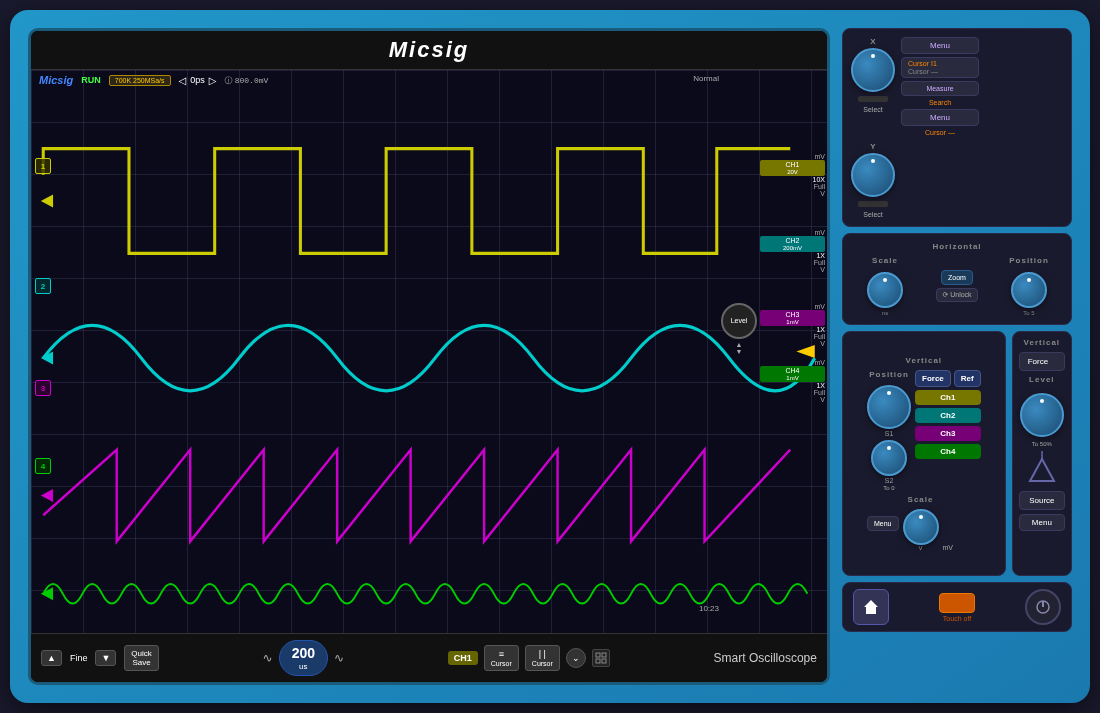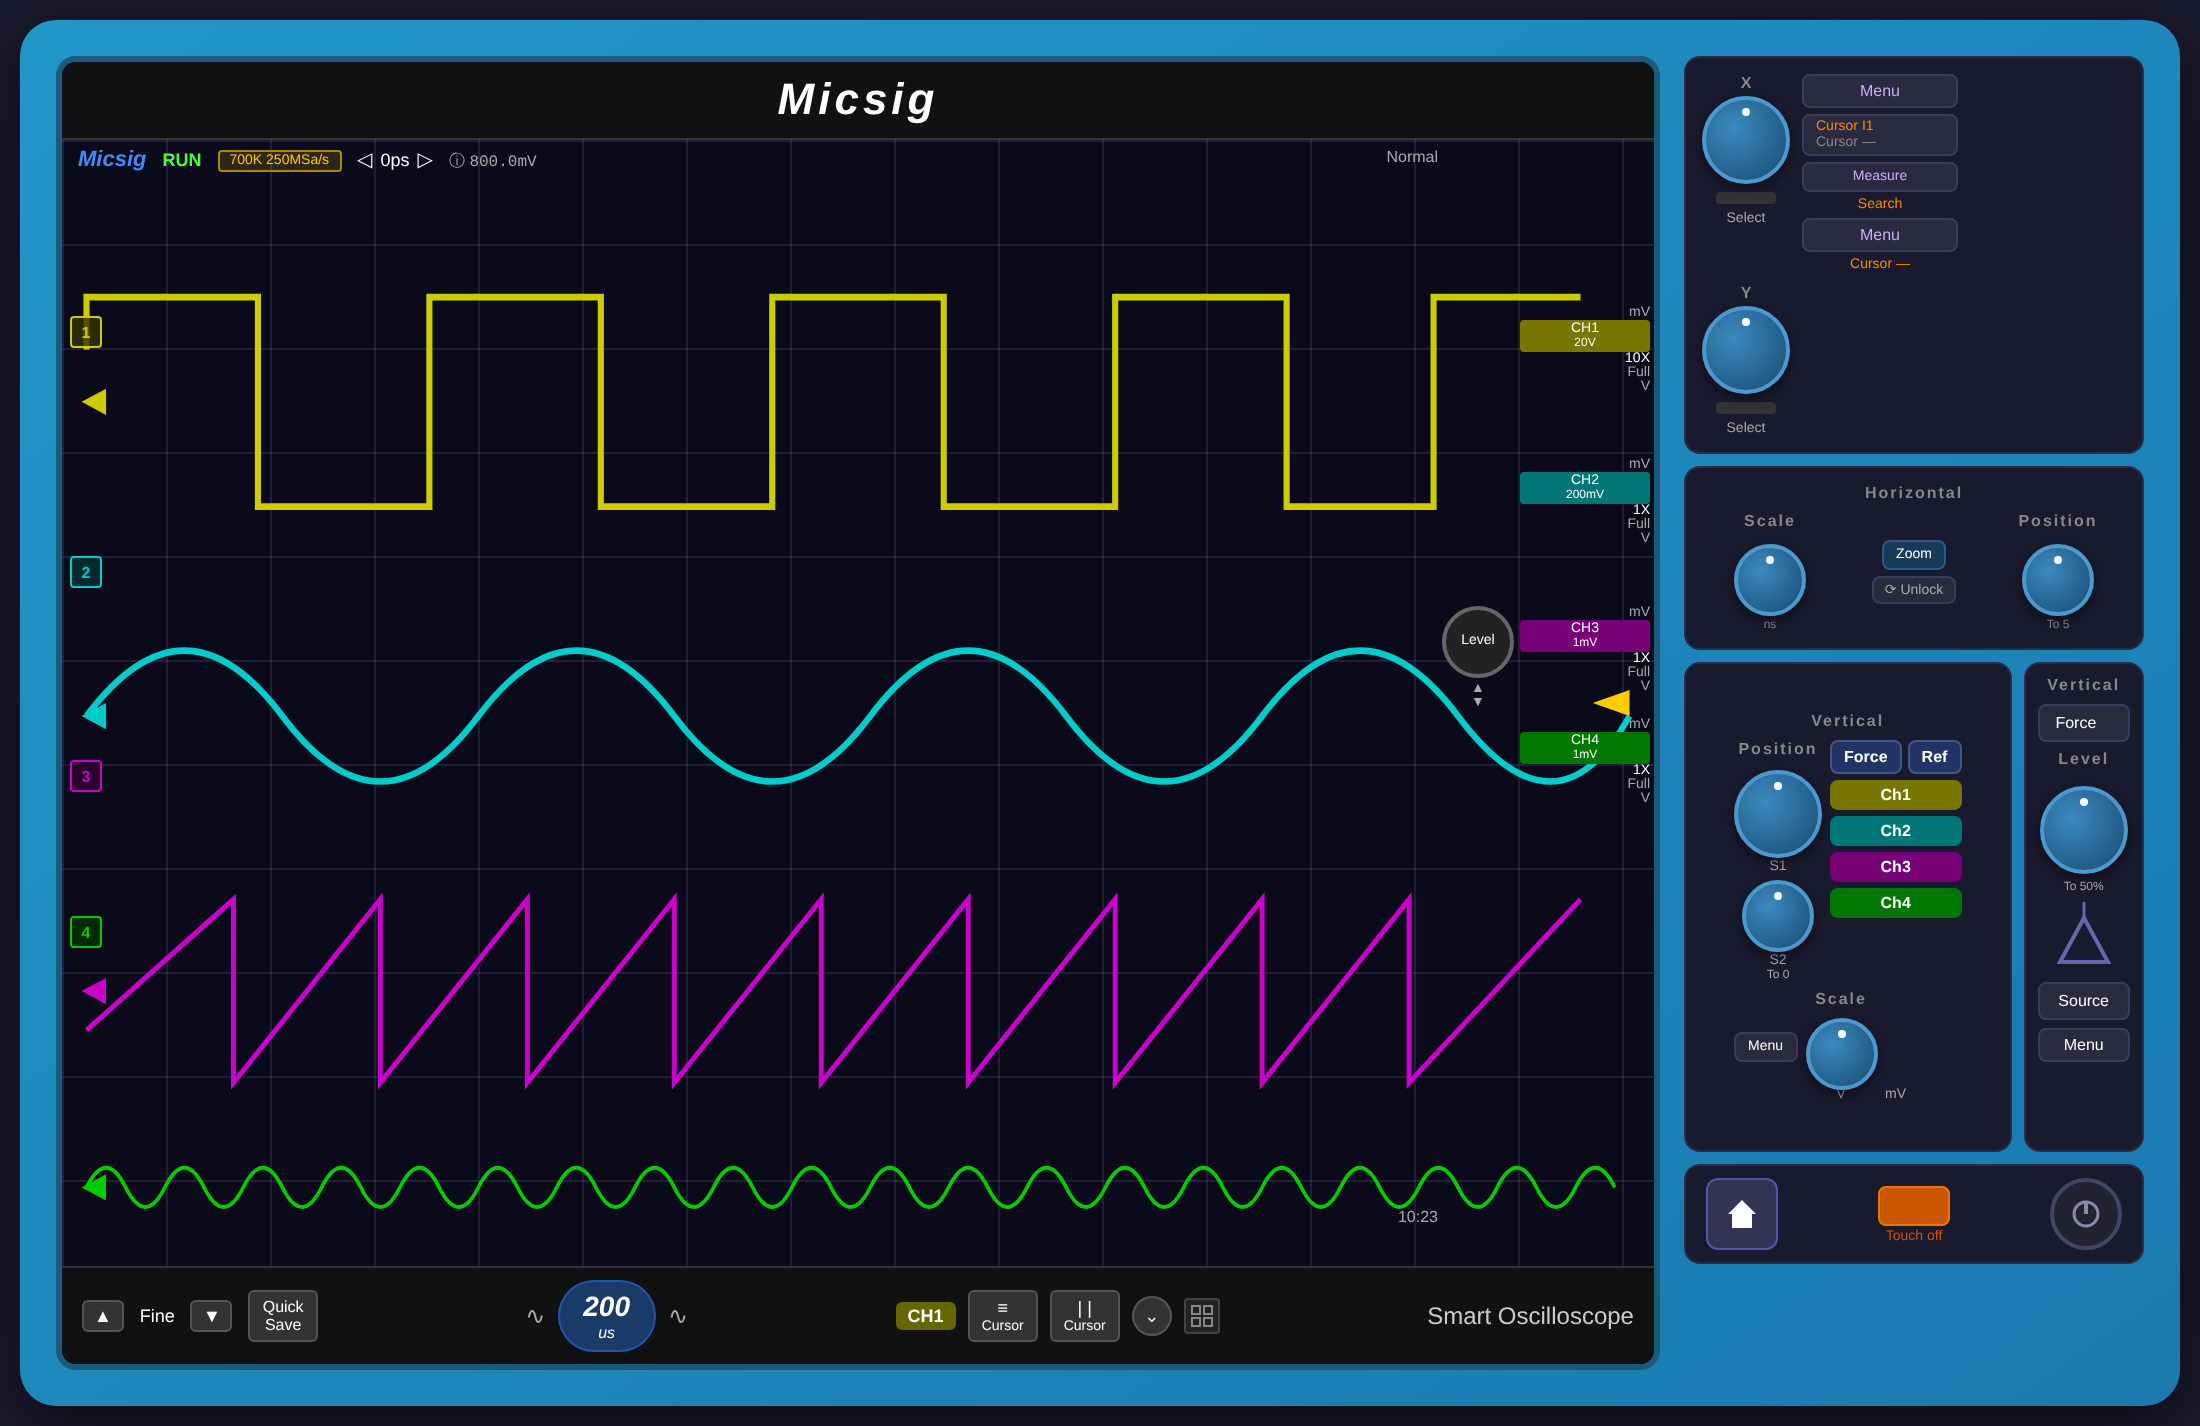--- a/index.html
+++ b/index.html
@@ -203,21 +203,20 @@
       background: #1a3a6a;
       border: 1px solid #2255aa;
       border-radius: 18px;
       padding: 4px 12px;
       color: white;
       font-size: 10px;
       display: flex;
       flex-direction: column;
       align-items: center;
       gap: 1px;
-      font-style: italic;
     }
 
     .wave-icon {
       color: #aaaaaa;
       font-size: 12px;
     }
 
     .ch1-badge {
       background: #666600;
       color: white;

